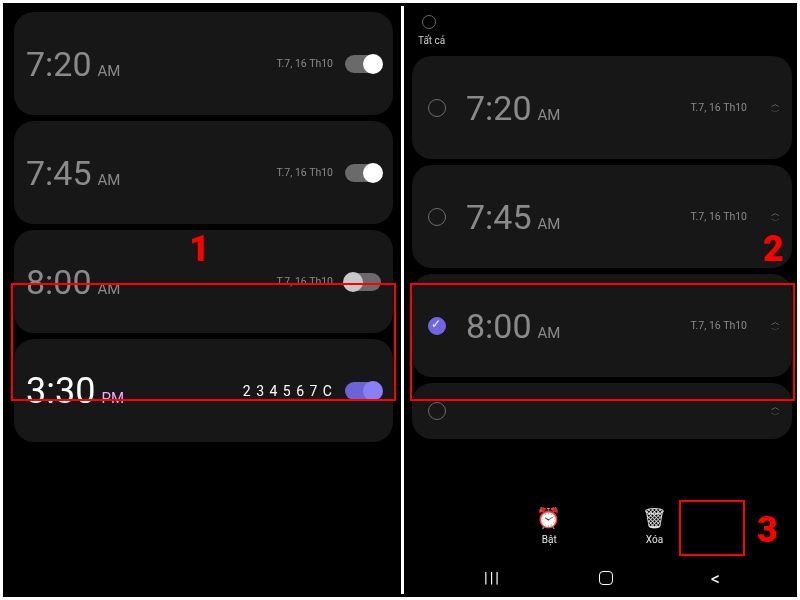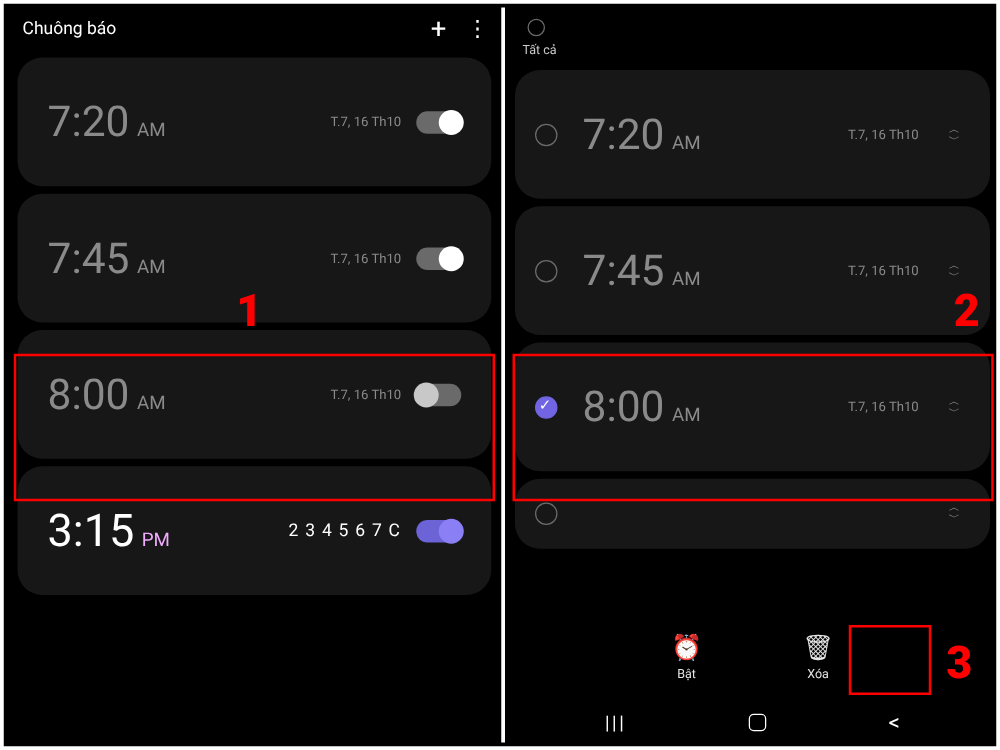--- a/index.html
+++ b/index.html
@@ -7,21 +7,21 @@
 .canvas { position:absolute; inset:0; border:3px solid #fff; }
 .divider { position:absolute; left:398px; top:3px; bottom:3px; width:3px; background:#fff; }
 .panel { position:absolute; top:3px; bottom:3px; }
 .left.panel { left:3px; width:395px; }
 .right.panel { left:401px; width:396px; }
 .topbar { height:34px; display:flex; align-items:center; padding:0 12px; color:#fff; }
 .title { font-size:14px; }
 .spacer { flex:1; }
 .plus { font-size:22px; margin-right:16px; }
 .dots { font-size:18px; letter-spacing:-2px; }
-.card { background:#171717; border-radius:20px; margin:6px 8px; padding:0 24px; display:flex; align-items:center; height:103px; position:relative; }
+.card { background:#171717; border-radius:20px; margin:6px 8px; padding:0 12px; display:flex; align-items:center; height:103px; position:relative; }
 .time { color:#8a8a8a; font-size:34px; font-weight:400; display:flex; align-items:baseline; }
 .time-big { color:#fff; font-size:36px; }
 .ampm { font-size:15px; margin-left:6px; }
 .sched { color:#8a8a8a; font-size:10.5px; margin-right:12px; }
 .sched-w { color:#fff; font-size:14px; margin-right:12px; letter-spacing:1px; }
 .toggle { width:36px; height:18px; border-radius:10px; background:#6a6a6a; position:relative; }
 .toggle::after { content:""; position:absolute; width:20px; height:20px; background:#fff; border-radius:50%; top:-1px; right:-2px; }
 .toggle-off::after { right:auto; left:-2px; background:#c8c8c8; }
 .toggle-on { background:#6c63d6; }
 .toggle-on::after { background:#8b7ff5; right:-2px; }
@@ -39,26 +39,20 @@
 .ann { position:absolute; color:red; font-size:36px; font-weight:900; z-index:11; }
 .right .card { padding-left:16px; }
 </style>
 </head>
 <body>
 
 <div class="canvas">
   <div class="divider"></div>
 
   <div class="panel left">
-    <div class="topbar">
-      <span class="title">Chuông báo</span>
-      <span class="spacer"></span>
-      <span class="plus">+</span>
-      <span class="dots">⋮</span>
-    </div>
 
     <div class="card">
       <span class="time">
           <span>7:20</span>
           <span class="ampm">AM</span>
         </span>
       <span class="spacer"></span>
       <span class="sched">T.7, 16 Th10</span>
       <span class="toggle"></span>
     </div>
@@ -78,21 +72,21 @@
           <span>8:00</span>
           <span class="ampm">AM</span>
         </span>
       <span class="spacer"></span>
       <span class="sched">T.7, 16 Th10</span>
       <span class="toggle toggle-off"></span>
     </div>
 
     <div class="card" style="margin-bottom:0">
       <span class="time">
-          <span class="time-big" style="color:#fff">3:15</span>
+          <span class="time-big" style="color:#fff">3:30</span>
           <span class="ampm" style="color:#f0abfc">PM</span>
         </span>
       <span class="spacer"></span>
       <span class="sched-w">2 3 4 5 6 7 C</span>
       <span class="toggle toggle-on"></span>
     </div>
   </div>
 
   <div class="panel right">
     <div style="padding:8px 14px 0">

